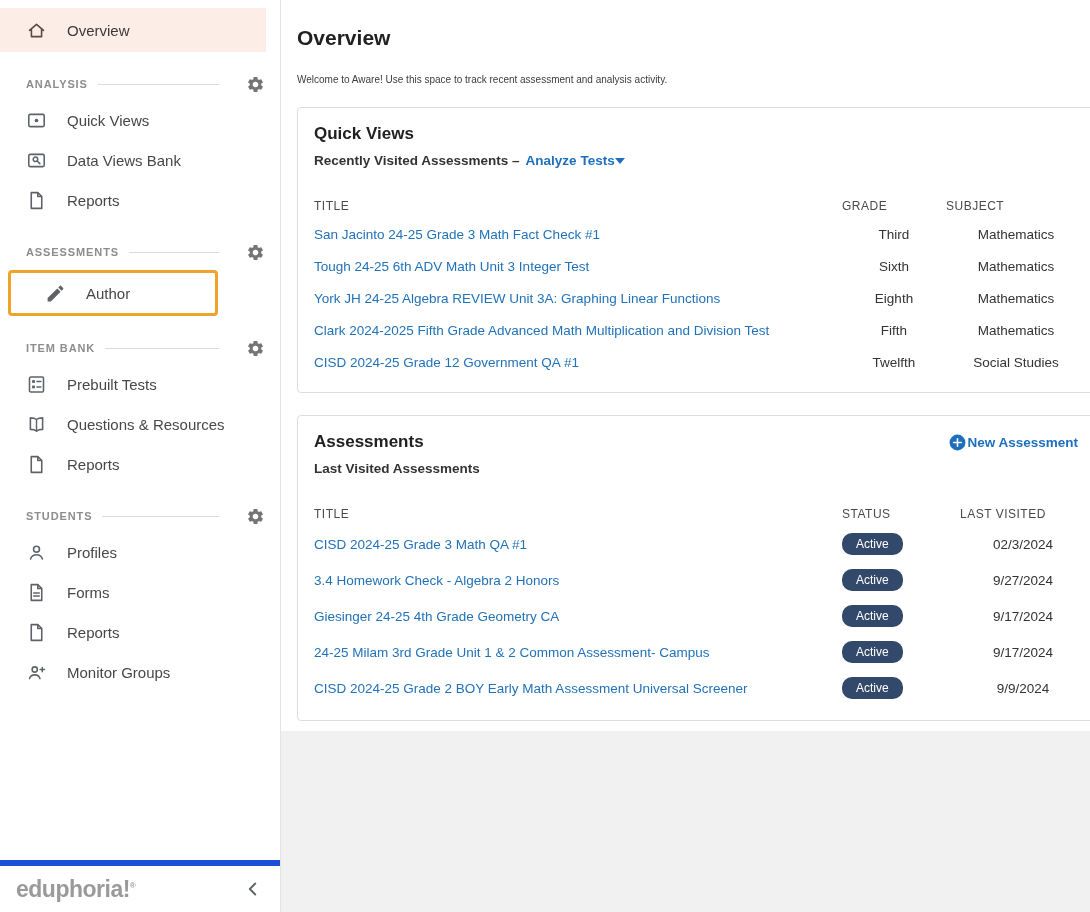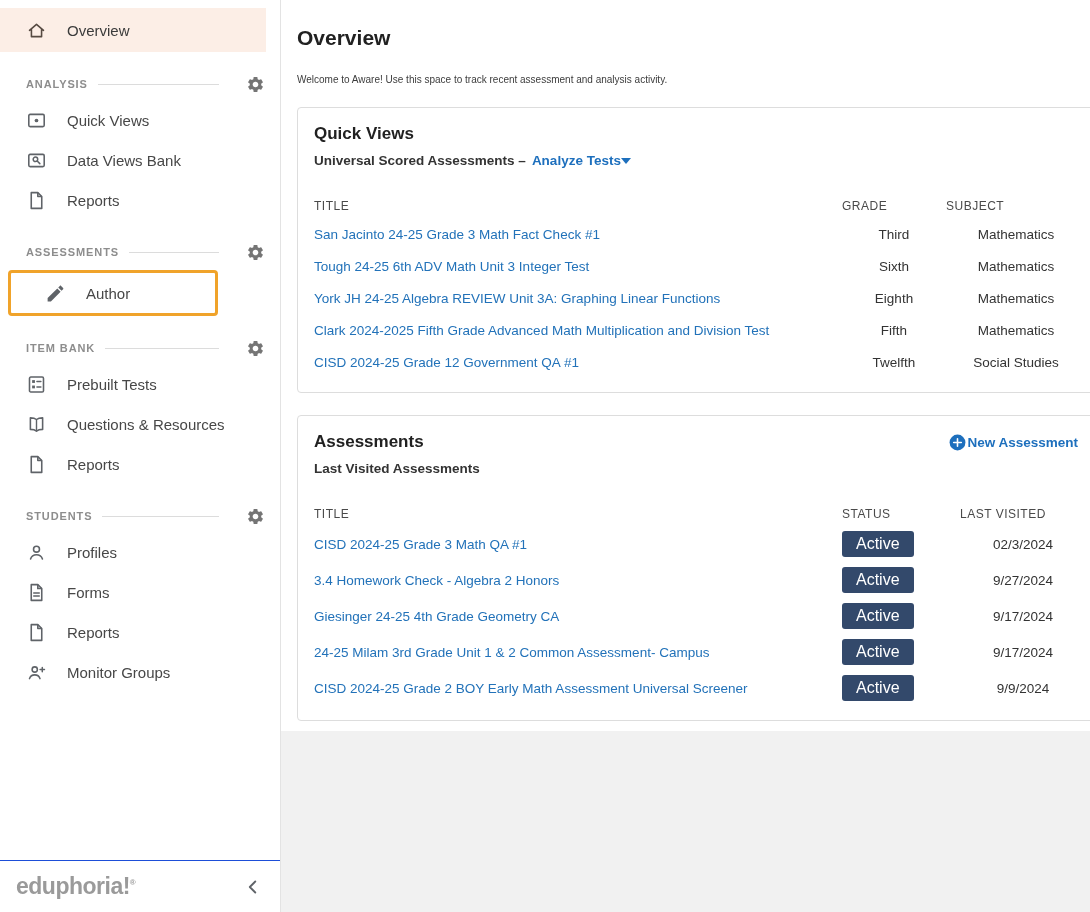--- a/index.html
+++ b/index.html
@@ -41,21 +41,21 @@
   .section-line { flex: 1; height: 1px; background: #dcdcdc; margin: 0 27px 0 10px; }
   .section-gear { width: 19px; height: 19px; color: #757575; margin-right: 15px; cursor: pointer; flex: none; }
 
   .author-wrap {
     border: 3px solid #f0a32a; border-radius: 4px;
     margin: 8px 62px 0 8px;
   }
   .author-wrap .side-item { padding-left: 34px; }
 
   .sidebar-footer {
-    height: 52px; border-top: 1px solid #1d4ed8;
+    height: 52px; border-top: 6px solid #1d4ed8;
     display: flex; align-items: center; justify-content: space-between;
     padding: 0 16px 0 16px;
   }
   .logo {
     font-size: 23px; font-weight: bold; color: #9a9a9a; letter-spacing: -0.5px;
   }
   .logo sup { font-size: 8px; color: #9a9a9a; }
   .collapse-btn { width: 22px; height: 22px; color: #5f6368; cursor: pointer; }
 
   
@@ -75,21 +75,21 @@
 
   .qv-row, .as-row { display: grid; align-items: center; }
   .qv-row { grid-template-columns: 528px 104px 1fr; min-height: 32px; }
   .as-row { grid-template-columns: 528px 118px 1fr; min-height: 36px; }
   .table-head { margin-top: 26px; min-height: 24px; }
   .th { font-size: 12px; color: #4a4a4a; letter-spacing: 0.5px; font-weight: normal; }
   .row-link { font-size: 13.5px; color: #2272b9; text-decoration: none; cursor: pointer; white-space: nowrap; overflow: hidden; text-overflow: ellipsis; padding-right: 14px; }
   .cell { font-size: 13.5px; color: #333; text-align: center; }
   .badge {
     display: inline-block; background: #33496b; color: #fff;
-    font-size: 16px; padding: 4px 14px; border-radius: 3px; width: max-content;
+    font-size: 12px; padding: 4px 14px; border-radius: 10px; width: max-content;
   }
 
   .card-header-row { display: flex; align-items: center; justify-content: space-between; padding-right: 8px; }
   .plus-icon { width: 19px; height: 19px; flex: none; }
   .filler { flex: 1; background: #f1f1f1; }
 </style>
 </head>
 <body>
 
 <div class="app">
@@ -230,21 +230,21 @@
   </aside>
 
   <main class="main">
     <div class="content">
       <h1 class="page-title">Overview</h1>
       <p class="welcome">Welcome to Aware! Use this space to track recent assessment and analysis activity.</p>
 
       <section class="card">
         <div class="card-title">Quick Views</div>
         <div class="card-subtitle">
-          <span>Universal Scored Assessments –</span>
+          <span>Recently Visited Assessments –</span>
           <a class="blue-link">
             <span>Analyze Tests</span>
             <span class="caret-down"></span>
           </a>
         </div>
 
         <div class="qv-row table-head">
           <span class="th">TITLE</span>
           <span class="th">GRADE</span>
           <span class="th">SUBJECT</span>

